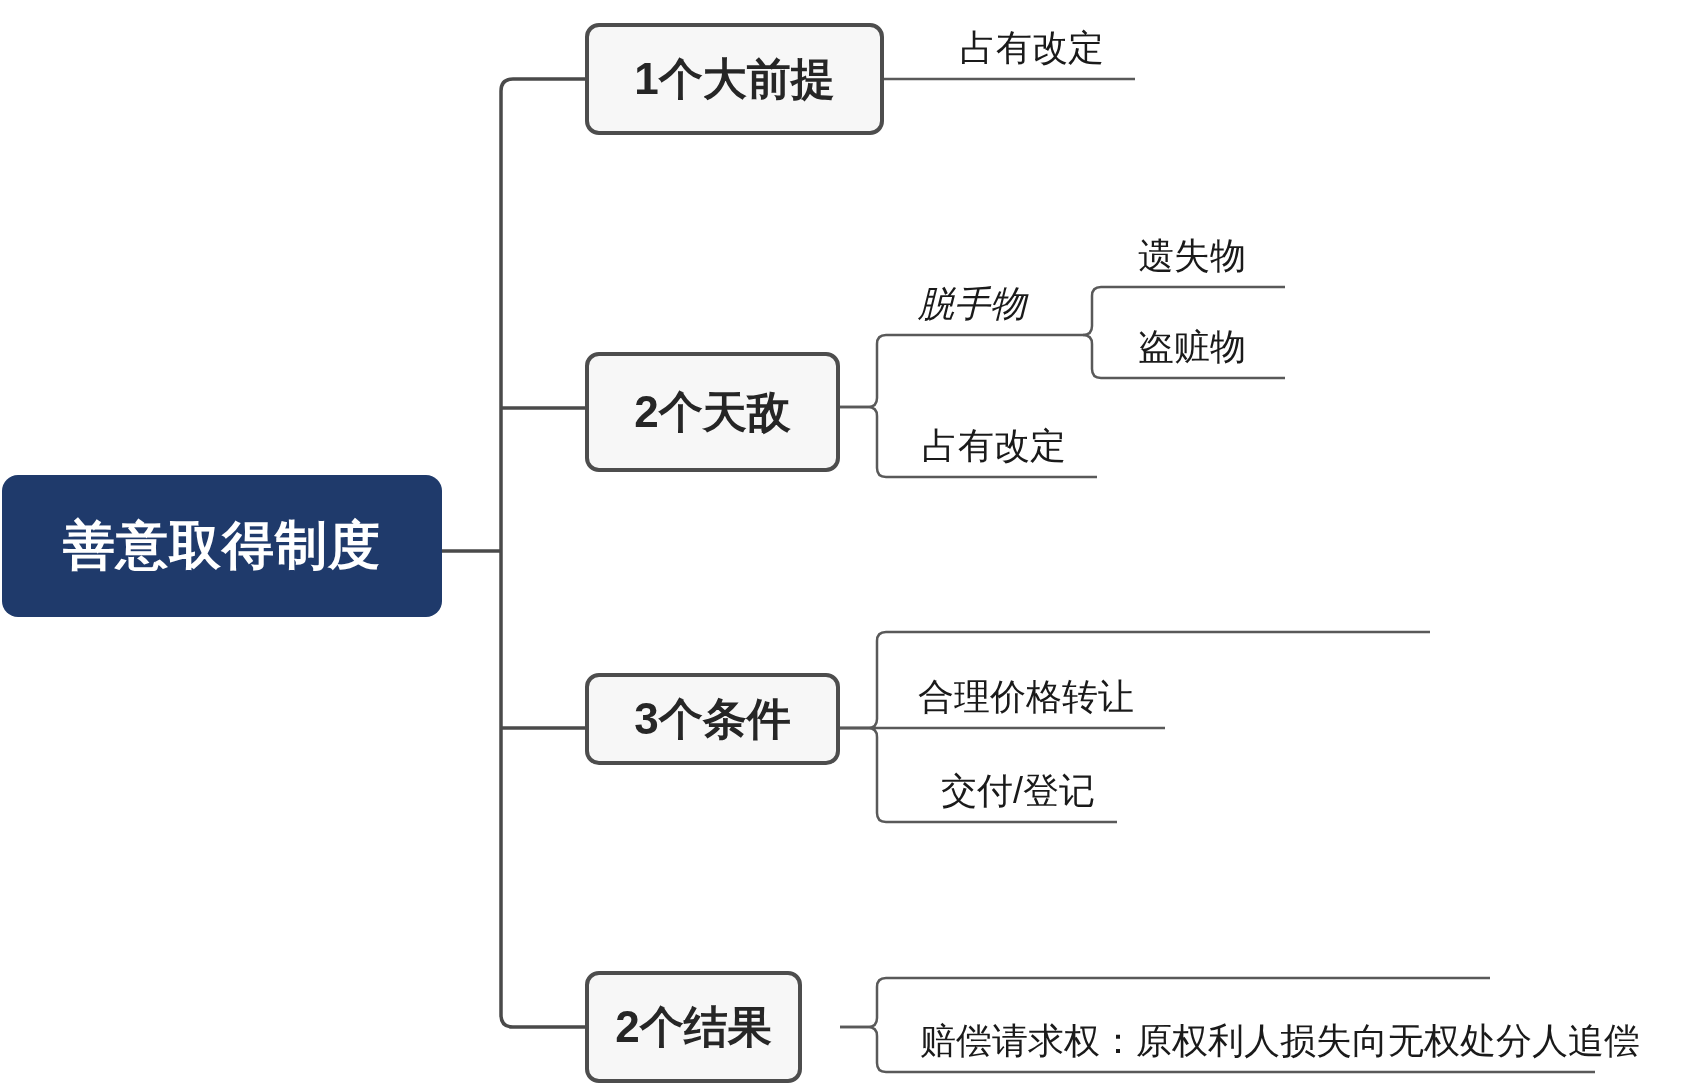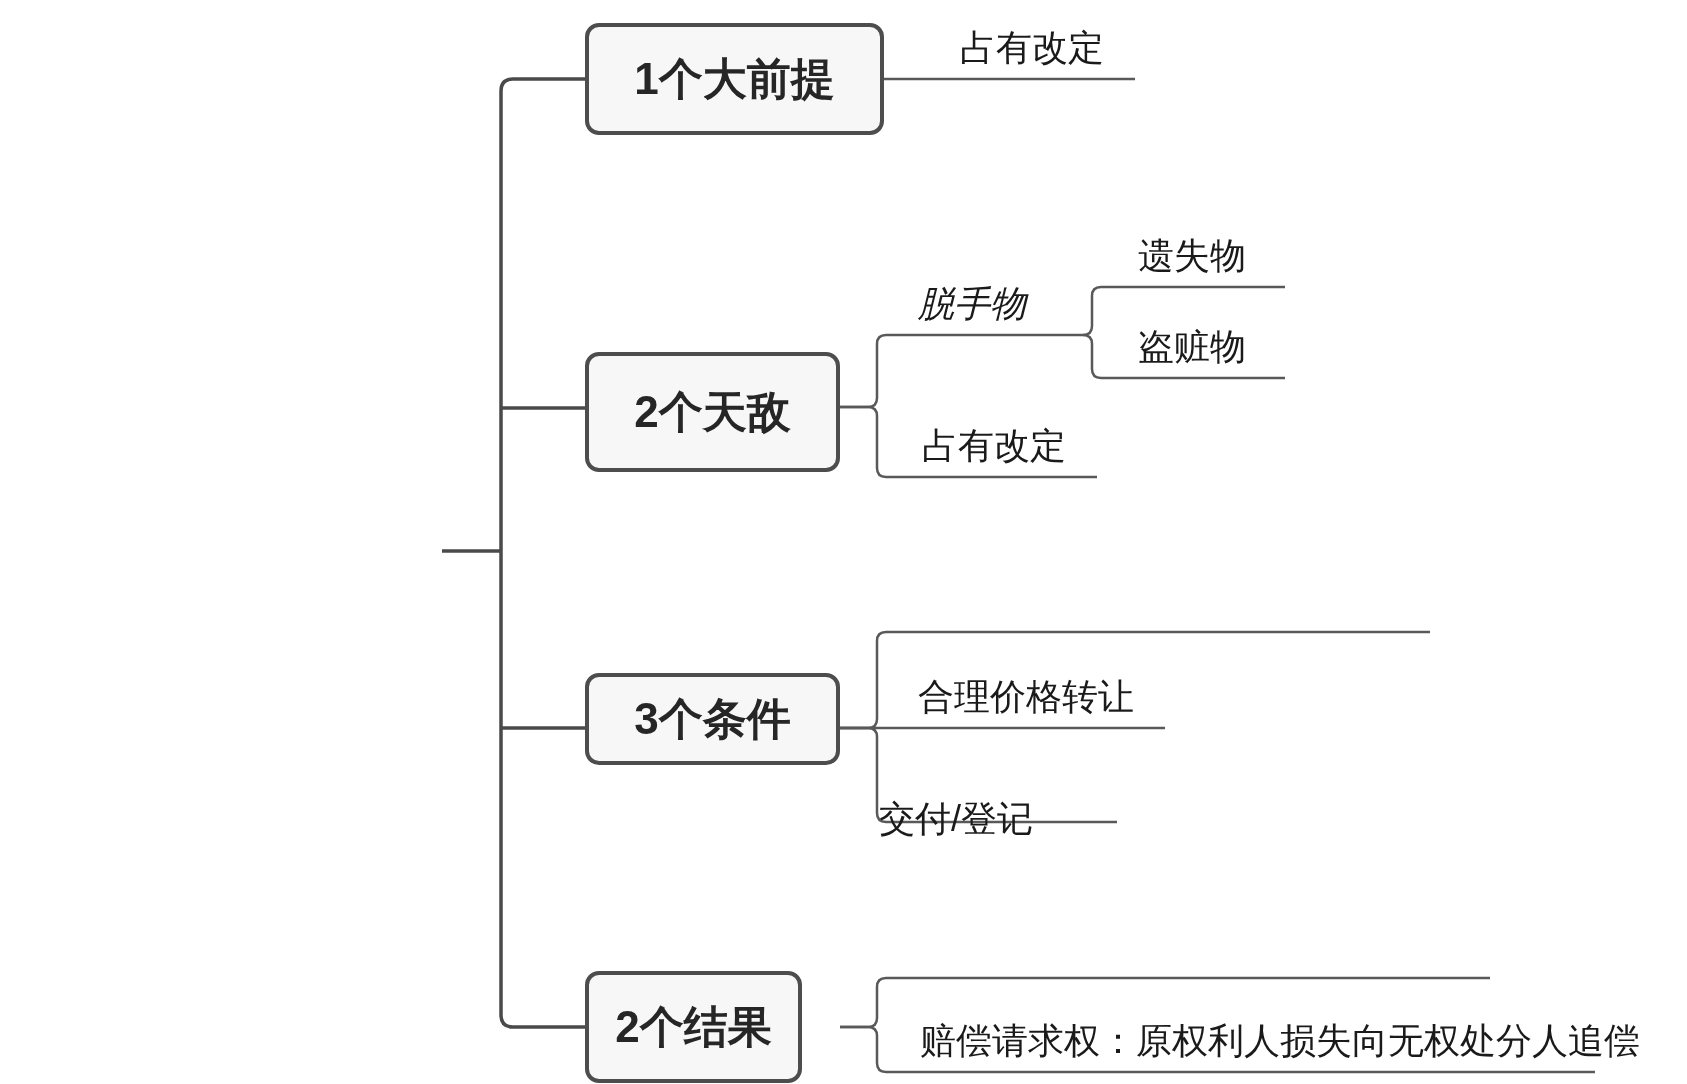--- a/index.html
+++ b/index.html
@@ -33,21 +33,21 @@
     position:absolute;
     color:#1a1a1a;font-size:36px;line-height:42px;white-space:nowrap;
   }
   #leaf-1-1{left:960px;top:27px;}
   #leaf-2-1{left:918px;top:283px;font-style:italic;}
   #leaf-2-1-1{left:1138px;top:235px;}
   #leaf-2-1-2{left:1138px;top:326px;}
   #leaf-2-2{left:922px;top:425px;}
   #leaf-3-1{left:918px;top:580px;}
   #leaf-3-2{left:918px;top:676px;}
-  #leaf-3-3{left:879px;top:770px;margin-top:28px;}
+  #leaf-3-3{left:941px;top:770px;}
   #leaf-4-1{left:918px;top:926px;}
   #leaf-4-2{left:920px;top:1020px;}
 </style>
 </head>
 <body>
 
 <div id="canvas">
 
   <svg id="wires" width="1687" height="1084" viewBox="0 0 1687 1084" xmlns="http://www.w3.org/2000/svg">
 
@@ -65,20 +65,21 @@
       <path d="M 1083 335 Q 1092 335 1092 344 L 1092 369 Q 1092 378 1101 378 L 1285 378"></path>
       <path d="M 840 407 L 868 407 Q 877 407 877 416 L 877 468 Q 877 477 886 477 L 1097 477"></path>
       <path d="M 840 728 L 868 728 Q 877 728 877 719 L 877 641 Q 877 632 886 632 L 1430 632"></path>
       <path d="M 840 728 H 1165"></path>
       <path d="M 840 728 L 868 728 Q 877 728 877 737 L 877 813 Q 877 822 886 822 L 1117 822"></path>
       <path d="M 840 1027 L 868 1027 Q 877 1027 877 1018 L 877 987 Q 877 978 886 978 L 1490 978"></path>
       <path d="M 840 1027 L 868 1027 Q 877 1027 877 1036 L 877 1063 Q 877 1072 886 1072 L 1595 1072"></path>
     </g>
   </svg>
 
+  <div class="root">善意取得制度</div>
 
   <div class="branch" id="branch-1">1个大前提</div>
   <div class="branch" id="branch-2">2个天敌</div>
   <div class="branch" id="branch-3">3个条件</div>
   <div class="branch" id="branch-4">2个结果</div>
 
   <div class="leaf" id="leaf-1-1">占有改定</div>
   <div class="leaf" id="leaf-2-1">脱手物</div>
   <div class="leaf" id="leaf-2-1-1">遗失物</div>
   <div class="leaf" id="leaf-2-1-2">盗赃物</div>

